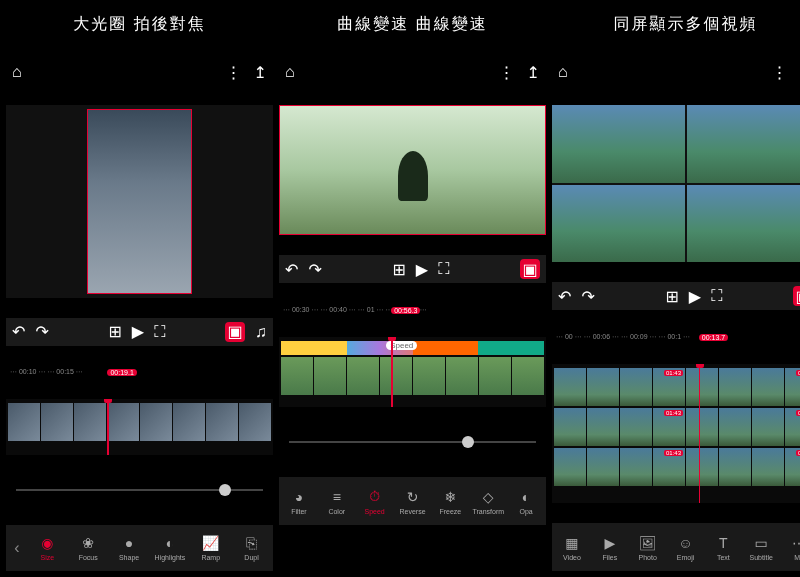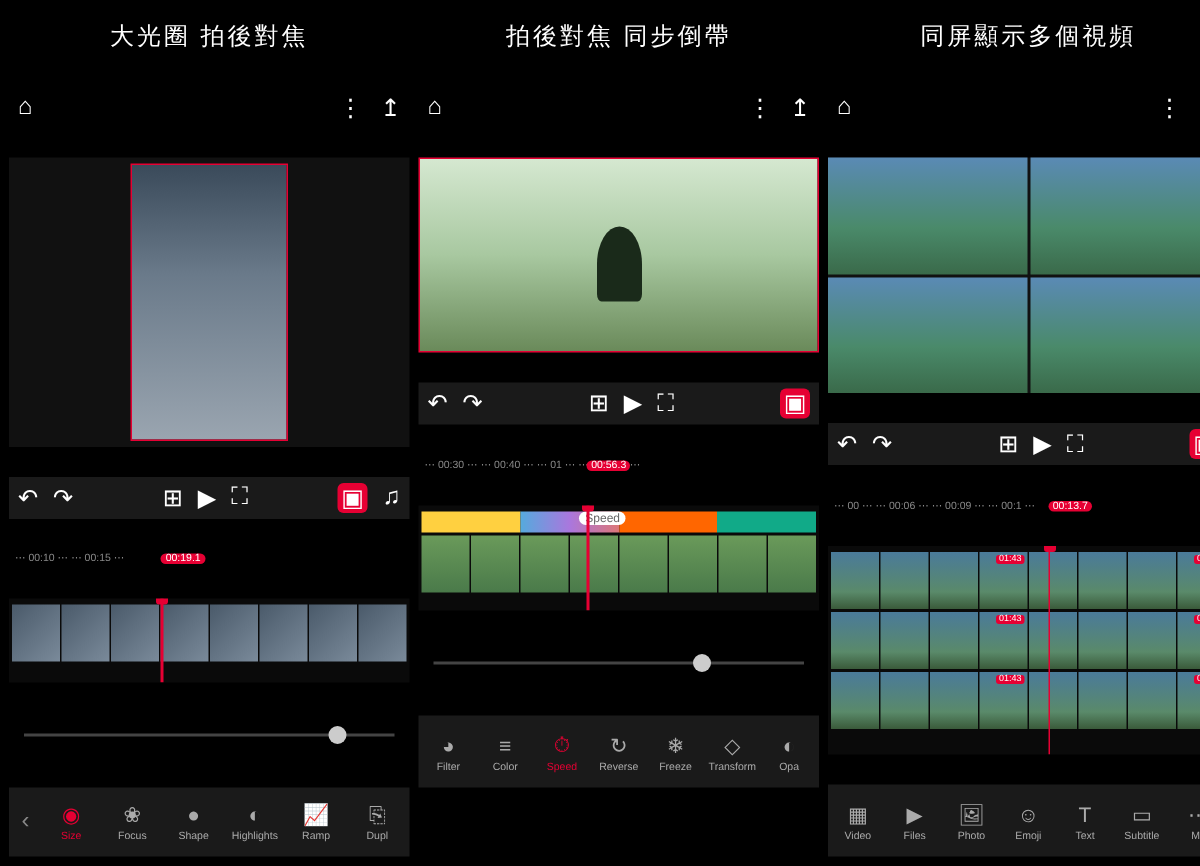--- a/index.html
+++ b/index.html
@@ -122,21 +122,21 @@
           <div class="ico">📈</div>
           <span>Ramp</span>
         </div>
         <div class="tool">
           <div class="ico">⎘</div>
           <span>Dupl</span>
         </div>
       </div>
     </div>
     <div class="col">
-      <div class="title">拍後對焦  同步倒帶</div>
+      <div class="title">曲線變速  曲線變速</div>
       <div class="topbar">
         <span>⌂</span>
     <span class="right">
       <span>⋮</span>
       <span>↥</span>
     </span>
       </div>
       <div class="preview p2">
         <div class="frame landscape">
           <div class="person"></div>

